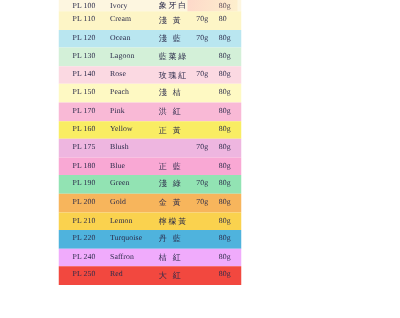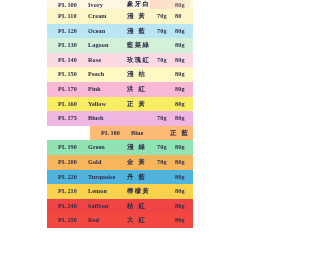--- a/index.html
+++ b/index.html
@@ -22,21 +22,21 @@
     width: 146px;
     height: 254px;
     box-sizing: border-box;
   }
   .row {
     position: relative;
     height: 14.6px;
     line-height: 14.6px;
     white-space: nowrap;
     font-size: 6.2px;
-    font-weight: bold;
+    font-weight: normal;
     color: #2b2b4a;
     overflow: hidden;
   }
   .row.partial {
     height: 9px;
     line-height: 9px;
   }
   .cell {
     position: absolute;
     top: 0;
@@ -133,56 +133,56 @@
       <span class="cell c-cn">正 黃</span>
       <span class="cell c-w1"></span>
       <span class="cell c-w2">80g</span>
     </div>
     <div class="row" style="background: rgb(238, 182, 224);">
       <span class="cell c-code">PL 175</span>
       <span class="cell c-name">Blush</span>
       <span class="cell c-w1">70g</span>
       <span class="cell c-w2">80g</span>
     </div>
-    <div class="row" style="background: #fdba74; margin-left: 43px;">
+    <div class="row" style="background: #f9a8d4;">
       <span class="cell c-code">PL 180</span>
       <span class="cell c-name">Blue</span>
       <span class="cell c-cn">正 藍</span>
       <span class="cell c-w1"></span>
       <span class="cell c-w2">80g</span>
     </div>
     <div class="row" style="background: rgb(146, 227, 179);">
       <span class="cell c-code">PL 190</span>
       <span class="cell c-name">Green</span>
       <span class="cell c-cn">淺 綠</span>
       <span class="cell c-w1">70g</span>
       <span class="cell c-w2">80g</span>
     </div>
     <div class="row" style="background: rgb(247, 181, 92);">
       <span class="cell c-code">PL 200</span>
       <span class="cell c-name">Gold</span>
       <span class="cell c-cn">金 黃</span>
       <span class="cell c-w1">70g</span>
       <span class="cell c-w2">80g</span>
     </div>
+    <div class="row" style="background: rgb(250, 210, 78);">
+      <span class="cell c-code">PL 210</span>
+      <span class="cell c-name">Lemon</span>
+      <span class="cell c-cn">檸檬黃</span>
+      <span class="cell c-w1"></span>
+      <span class="cell c-w2">80g</span>
+    </div>
     <div class="row" style="background: rgb(79, 179, 221);">
       <span class="cell c-code">PL 220</span>
       <span class="cell c-name">Turquoise</span>
       <span class="cell c-cn">丹 藍</span>
       <span class="cell c-w1"></span>
       <span class="cell c-w2">80g</span>
     </div>
-    <div class="row" style="background: rgb(250, 210, 78);">
-      <span class="cell c-code">PL 210</span>
-      <span class="cell c-name">Lemon</span>
-      <span class="cell c-cn">檸檬黃</span>
-      <span class="cell c-w1"></span>
-      <span class="cell c-w2">80g</span>
-    </div>
-    <div class="row" style="background: #ef4444;">
+    <div class="row" style="background: #f0abfc;">
       <span class="cell c-code">PL 240</span>
       <span class="cell c-name">Saffron</span>
       <span class="cell c-cn">桔 紅</span>
       <span class="cell c-w1"></span>
       <span class="cell c-w2">80g</span>
     </div>
     <div class="row" style="background: rgb(242, 72, 63);">
       <span class="cell c-code">PL 250</span>
       <span class="cell c-name">Red</span>
       <span class="cell c-cn">大 紅</span>

